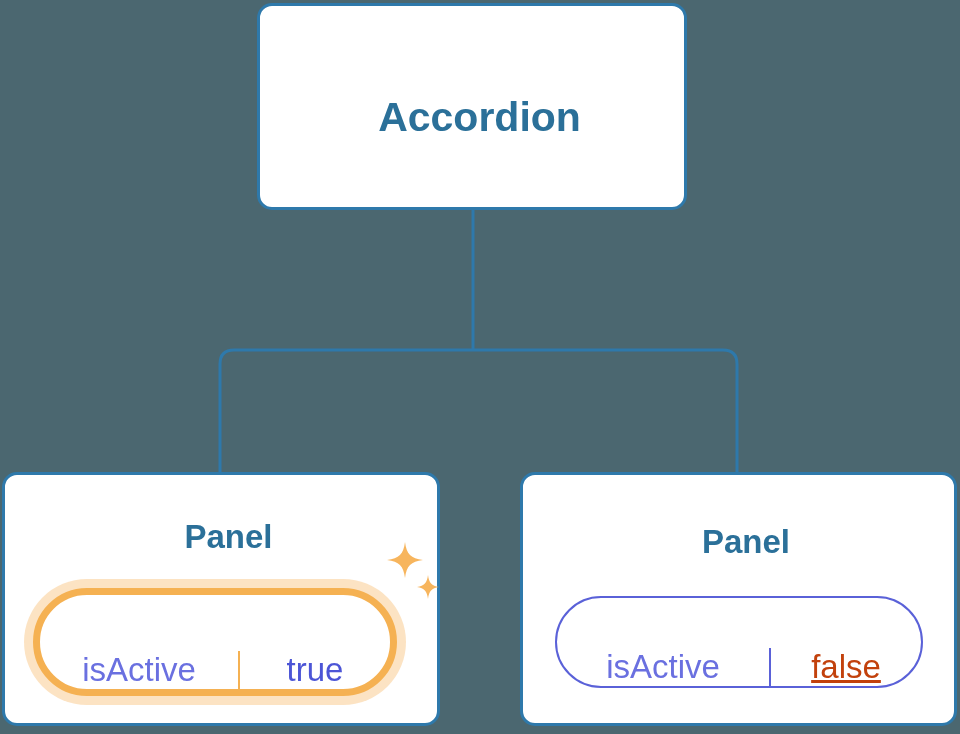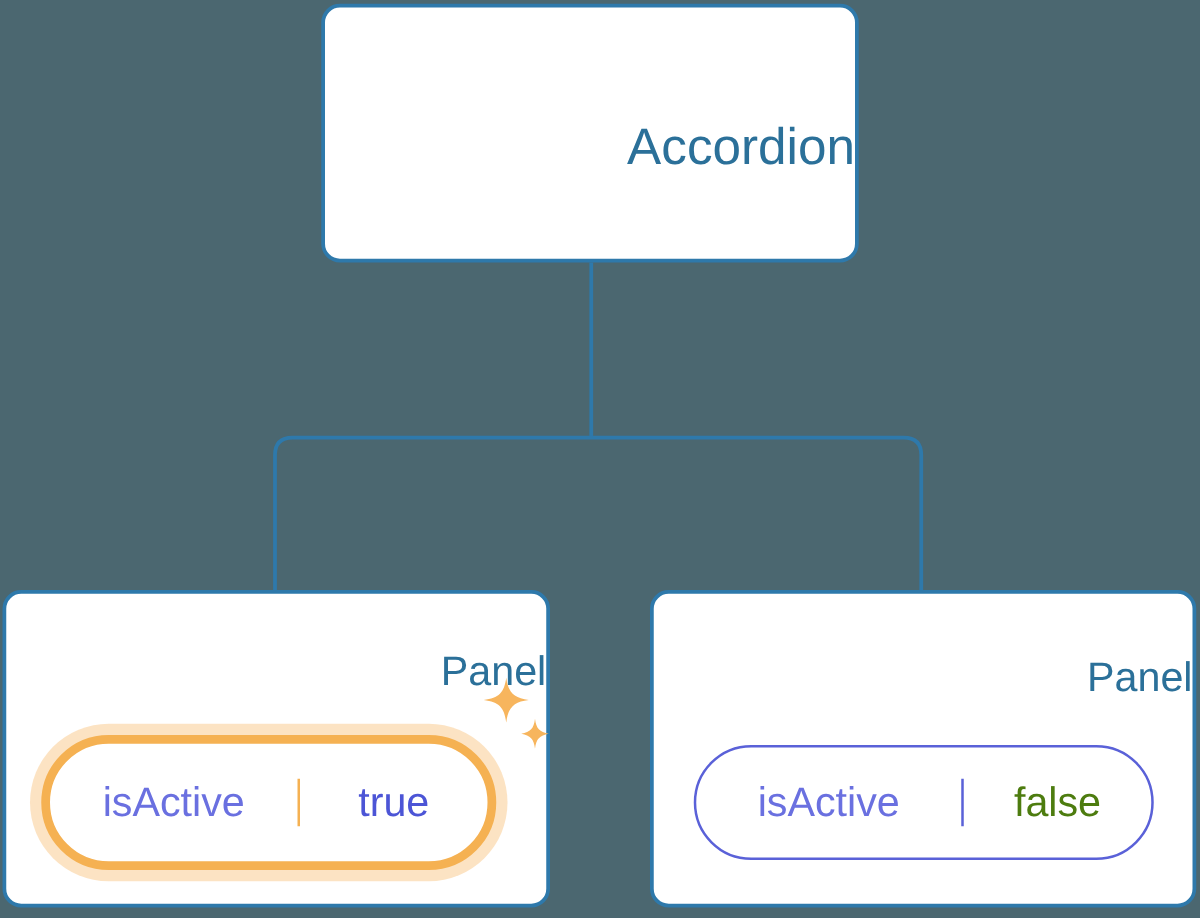--- a/index.html
+++ b/index.html
@@ -53,43 +53,43 @@
     left: 520px;
     top: 472px;
     width: 437px;
     height: 254px;
   }
 
   .node-title {
     position: absolute;
     left: 15px;
     right: 0;
-    text-align: right;
+    text-align: center;
     color: #2b7099;
-    font-weight: 400;
+    font-weight: 700;
     white-space: nowrap;
   }
   #node-root .node-title {
     top: 88px;
     font-size: 41px;
   }
   #node-panel-left .node-title {
     top: 43px;
     font-size: 33px;
   }
   #node-panel-right .node-title {
     top: 48px;
     font-size: 33px;
   }
 
   
   .prop-pill {
     position: absolute;
     display: flex;
-    align-items: center;
+    align-items: flex-end;
     box-sizing: border-box;
     background: #ffffff;
   }
 
   .prop-key, .prop-val {
     display: flex;
     align-items: center;
     justify-content: center;
     white-space: nowrap;
     box-sizing: border-box;
@@ -103,22 +103,23 @@
     overflow: hidden;
   }
   .pill-plain .prop-key {
     width: 214px;
     border-right: 2px solid #5a61d8;
     color: #6a70e0;
     font-size: 33px;
   }
   .pill-plain .prop-val {
     width: 150px;
-    color: #4d7c0f;
+    color: #c2410c;
     font-size: 33px;
+    text-decoration: underline;
   }
 
   
   .pill-highlight {
     border: 7px solid #f5b152;
     border-radius: 999px;
     height: 108px;
     box-shadow: 0 0 0 9px rgba(247, 186, 104, 0.40);
   }
   .pill-highlight .prop-key {

